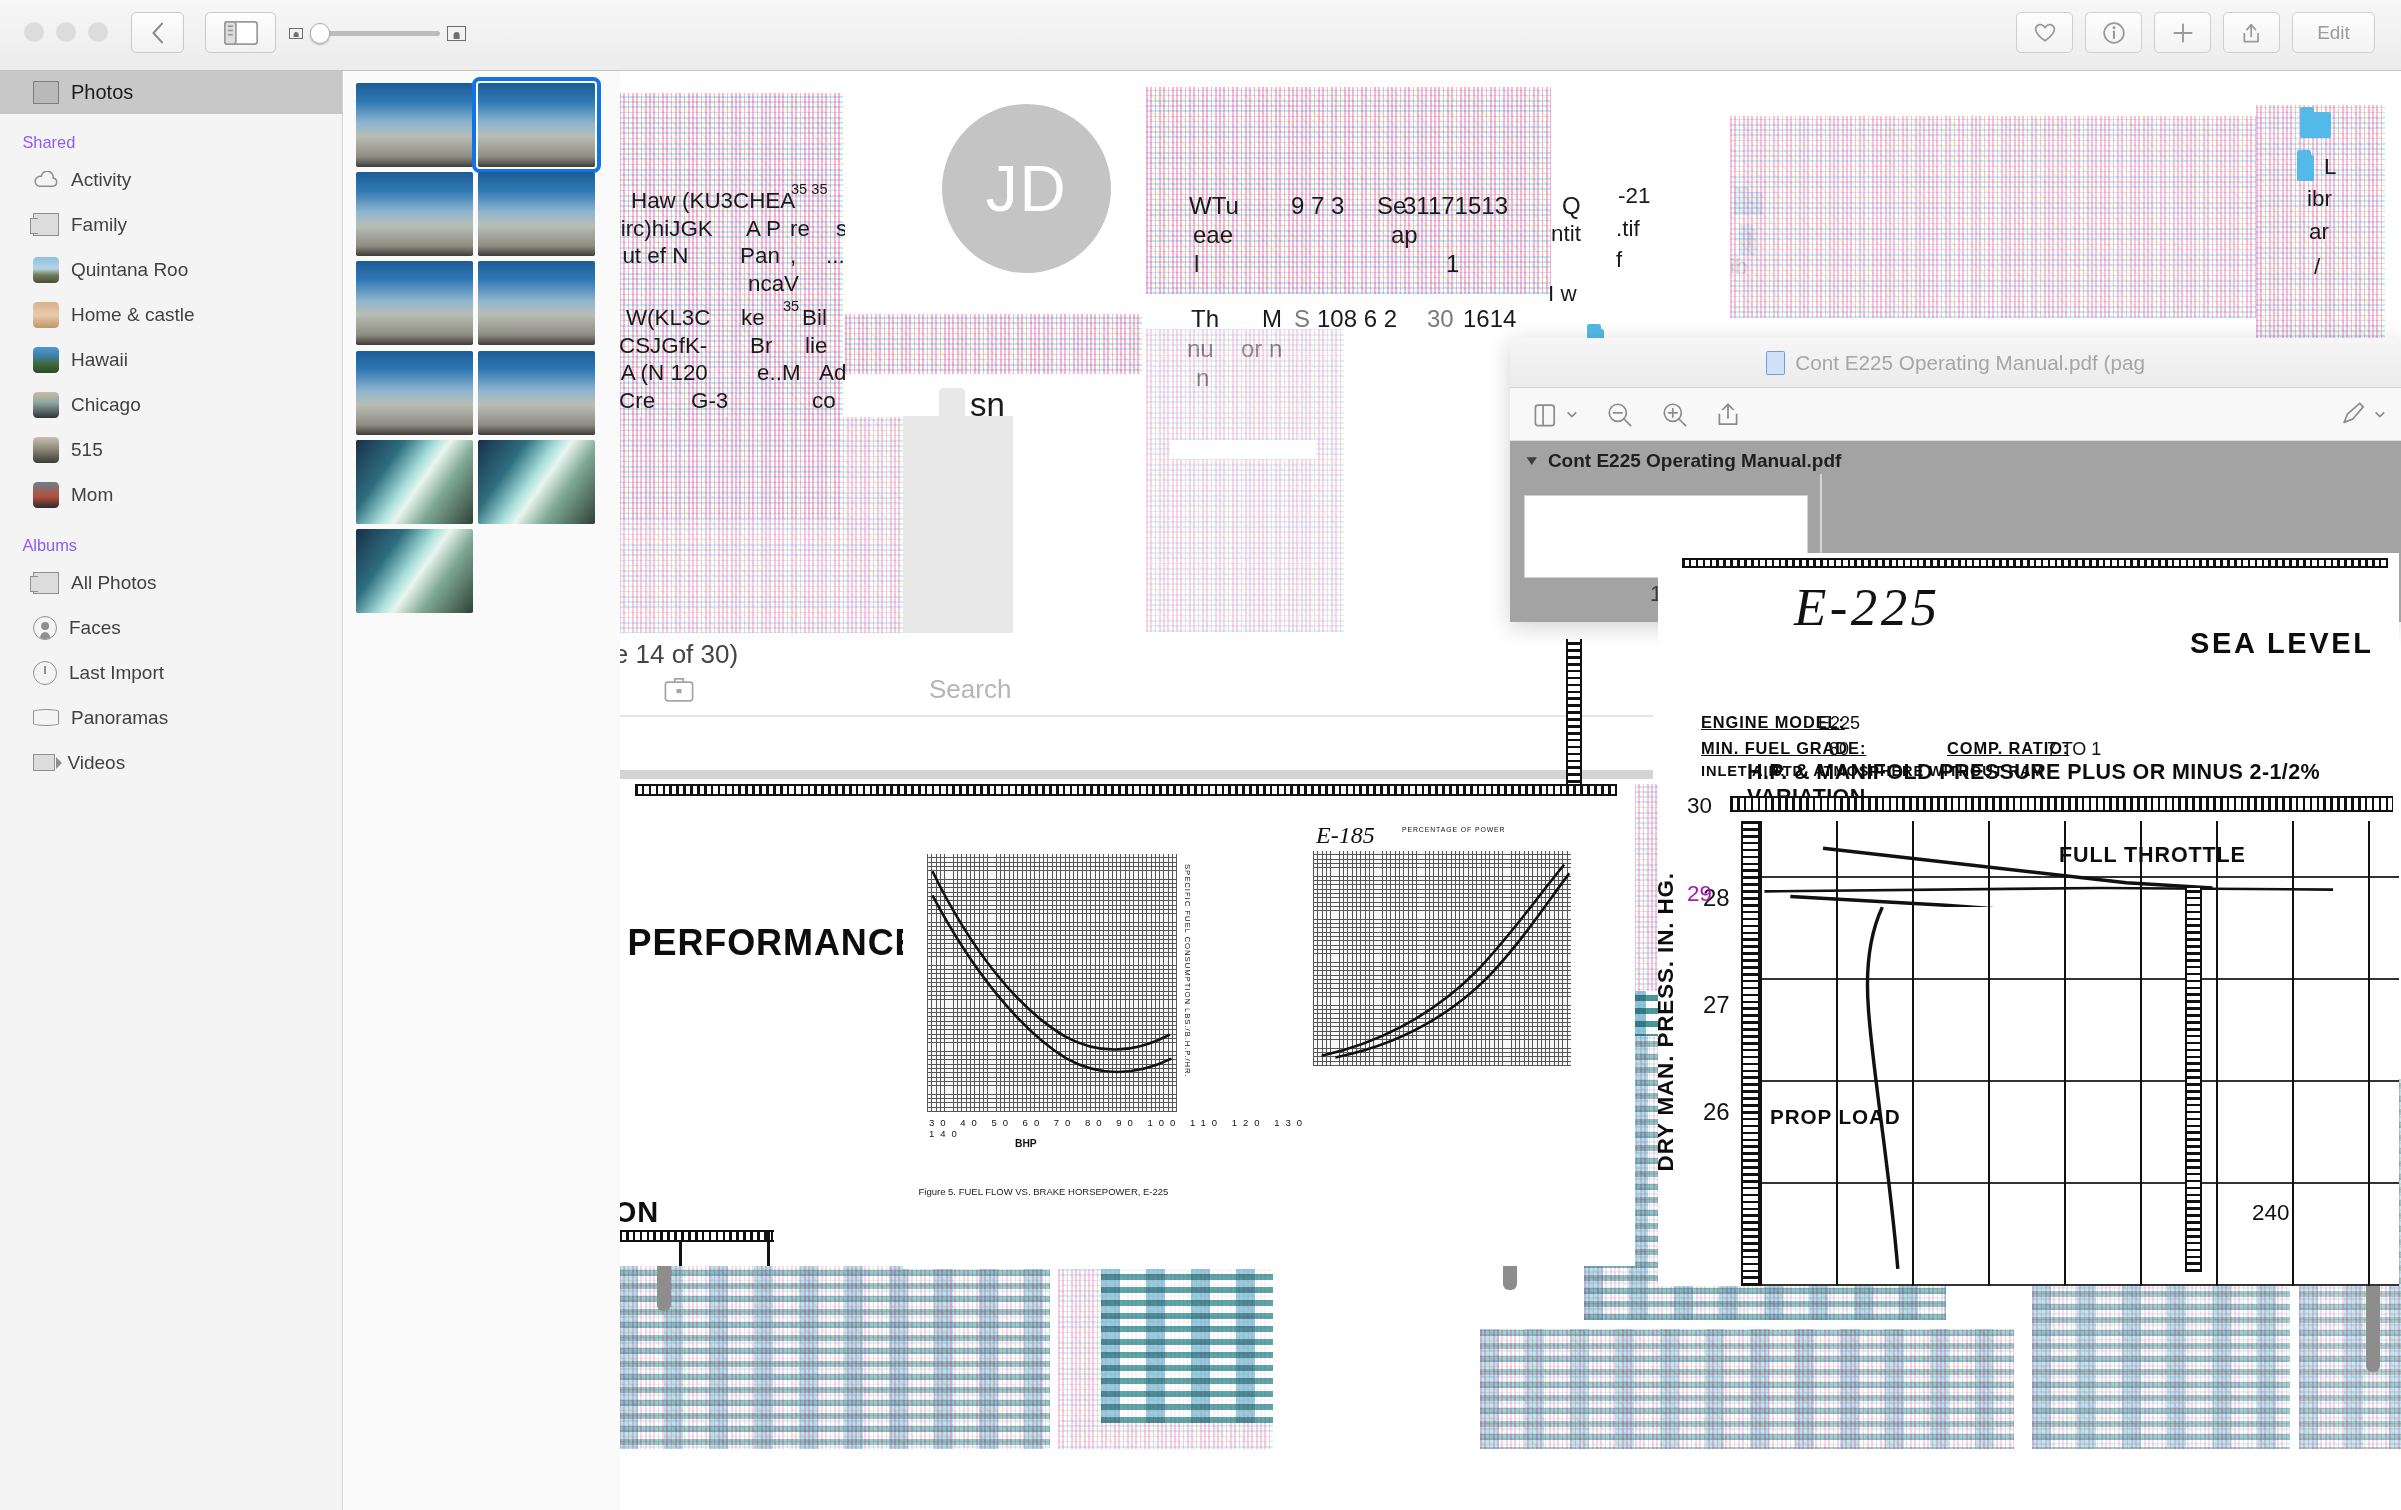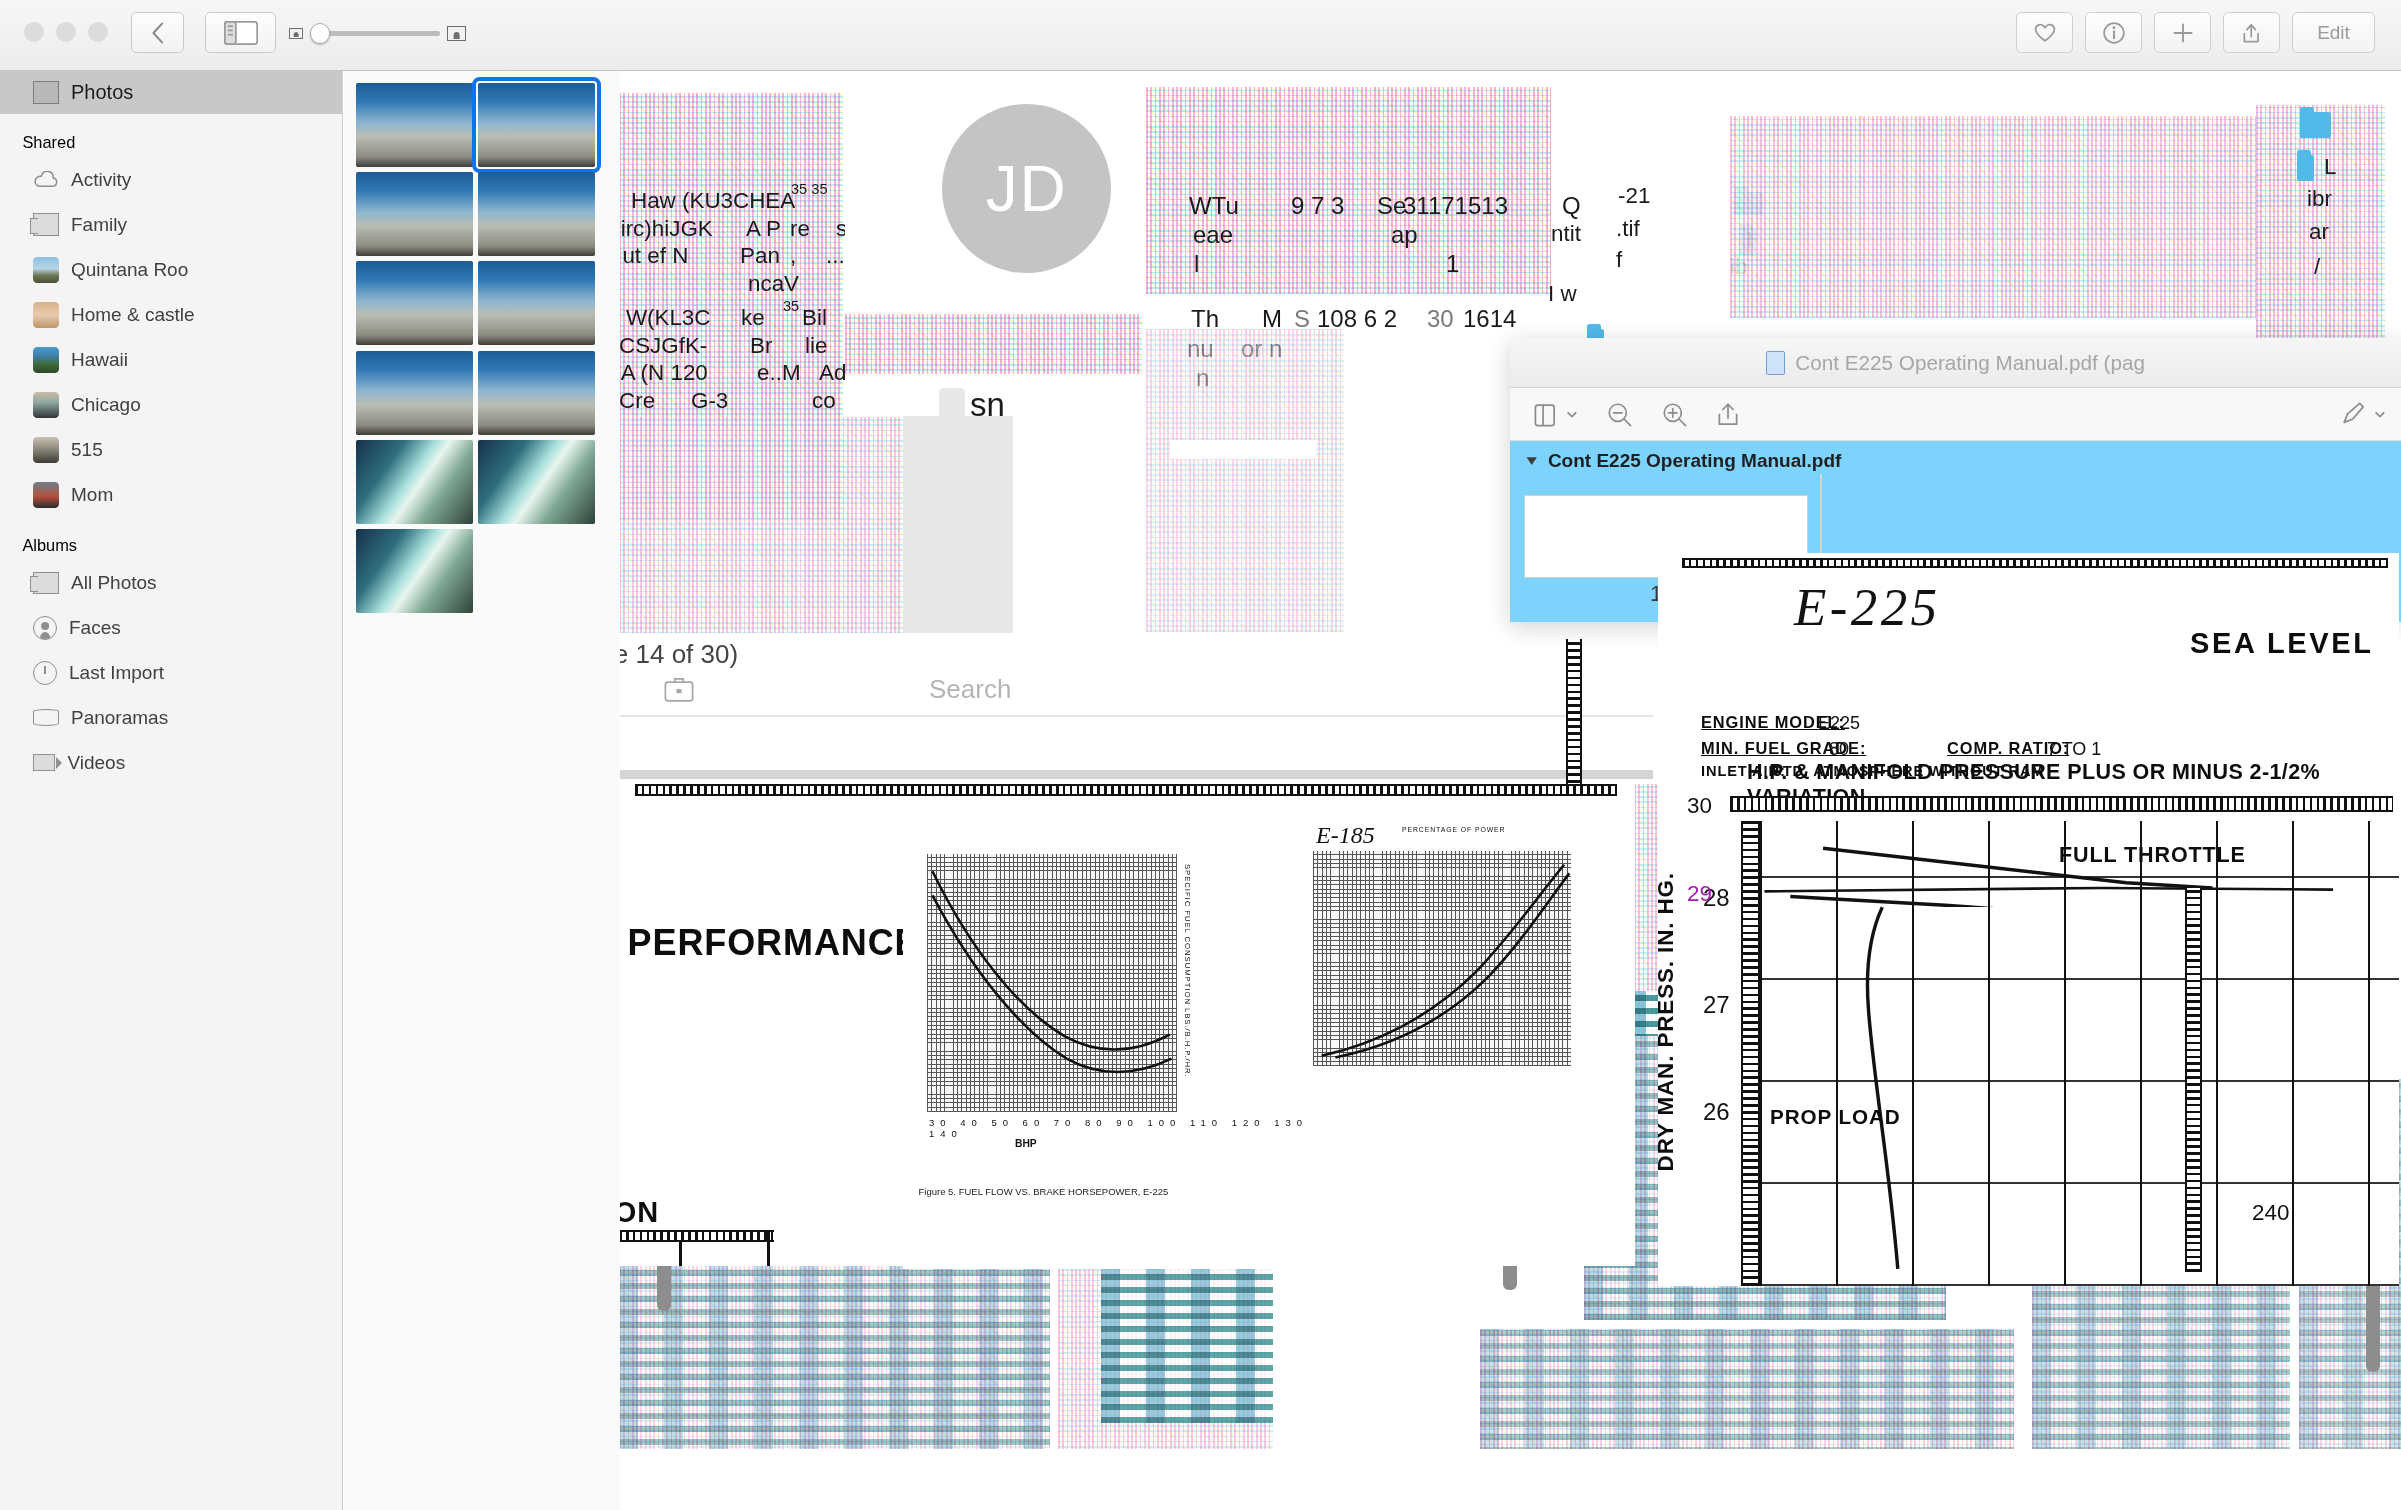--- a/index.html
+++ b/index.html
@@ -49,21 +49,21 @@
   
   .sidebar {
     position: absolute; left: 0; top: 71px; width: 343px; height: 1440px;
     background: #f4f4f4; border-right: 0.9px solid #cfcfcf; z-index: 55;
   }
   .sb-head {
     height: 43px; background: #c8c8c8; display: flex; align-items: center;
     padding-left: 33px; gap: 12px;
   }
   .sb-head .lbl { font-size: 20px; color: #1c1c1c; }
-  .sb-group { font-size: 16.4px; color: #000000; padding: 19px 0 5.2px 22.4px; }
+  .sb-group { font-size: 16.4px; color: #8b5cf6; padding: 19px 0 5.2px 22.4px; }
   .sb-item { height: 45px; display: flex; align-items: center; padding-left: 33px; gap: 12px; }
   .sb-item .lbl { font-size: 19px; color: #414141; }
   .ic { width: 26px; height: 22.4px; flex: none; position: relative; }
   .ic-photos { border: 1.7px solid #7d7d7d; background: #b9b9b9; }
   .ic-stack { border: 1.7px solid #8f8f8f; background: #dcdcdc; }
   .ic-stack:before { content:''; position:absolute; left:-4.3px; top:3.4px; width:6.9px; height:13.8px; border:1.7px solid #8f8f8f; border-right:none; background:#dcdcdc; }
   .ic-cloud { width: 26px; height: 17px; }
   .ic-faces { width: 24px; height: 24px; border-radius: 50%; border: 1.7px solid #8f8f8f; overflow: hidden; }
   .ic-faces:after { content:''; position:absolute; left:50%; top:5.2px; transform:translateX(-50%); width:7.8px; height:7.8px; border-radius:50%; background:#8f8f8f; box-shadow: 0 9.5px 0 -0.9px #8f8f8f, 0 11.2px 0 0.9px #8f8f8f; }
   .ic-clock { width: 24px; height: 24px; border-radius: 50%; border: 1.7px solid #8f8f8f; }
@@ -115,21 +115,21 @@
     position: absolute; width: 169px; height: 169px; border-radius: 50%;
     background: #c4c4c4; color: #fff; font-size: 64px;
     display: flex; align-items: center; justify-content: center; letter-spacing: 1.7px;
   }
 
   
   .folder { position: absolute; width: 29px; height: 23px; background: #53b9e8; border-radius: 2.6px; }
   .folder:before { content:''; position:absolute; left:0; top:-5.2px; width:13.8px; height:6px; background:#53b9e8; border-radius:2.6px 2.6px 0 0; }
 
   
-  .pdfwin { position: absolute; z-index: 30; background: #7dd3fc; }
+  .pdfwin { position: absolute; z-index: 30; background: #a3a3a3; }
   .pdf-title {
     position: absolute; height: 50px; width: 100%;
     background: linear-gradient(to bottom,#f6f6f6,#ebebeb);
     display: flex; align-items: center; justify-content: center; gap: 10.3px;
     font-size: 20.7px; color: #a6a6a6; border-bottom: 0.9px solid #d6d6d6;
   }
   .pdf-toolbar {
     position: absolute; top: 50px; height: 53px; width: 100%;
     background: #f8f8f8; display: flex; align-items: center; gap: 26px;
     padding-left: 22.4px; border-bottom: 0.9px solid #dedede;

